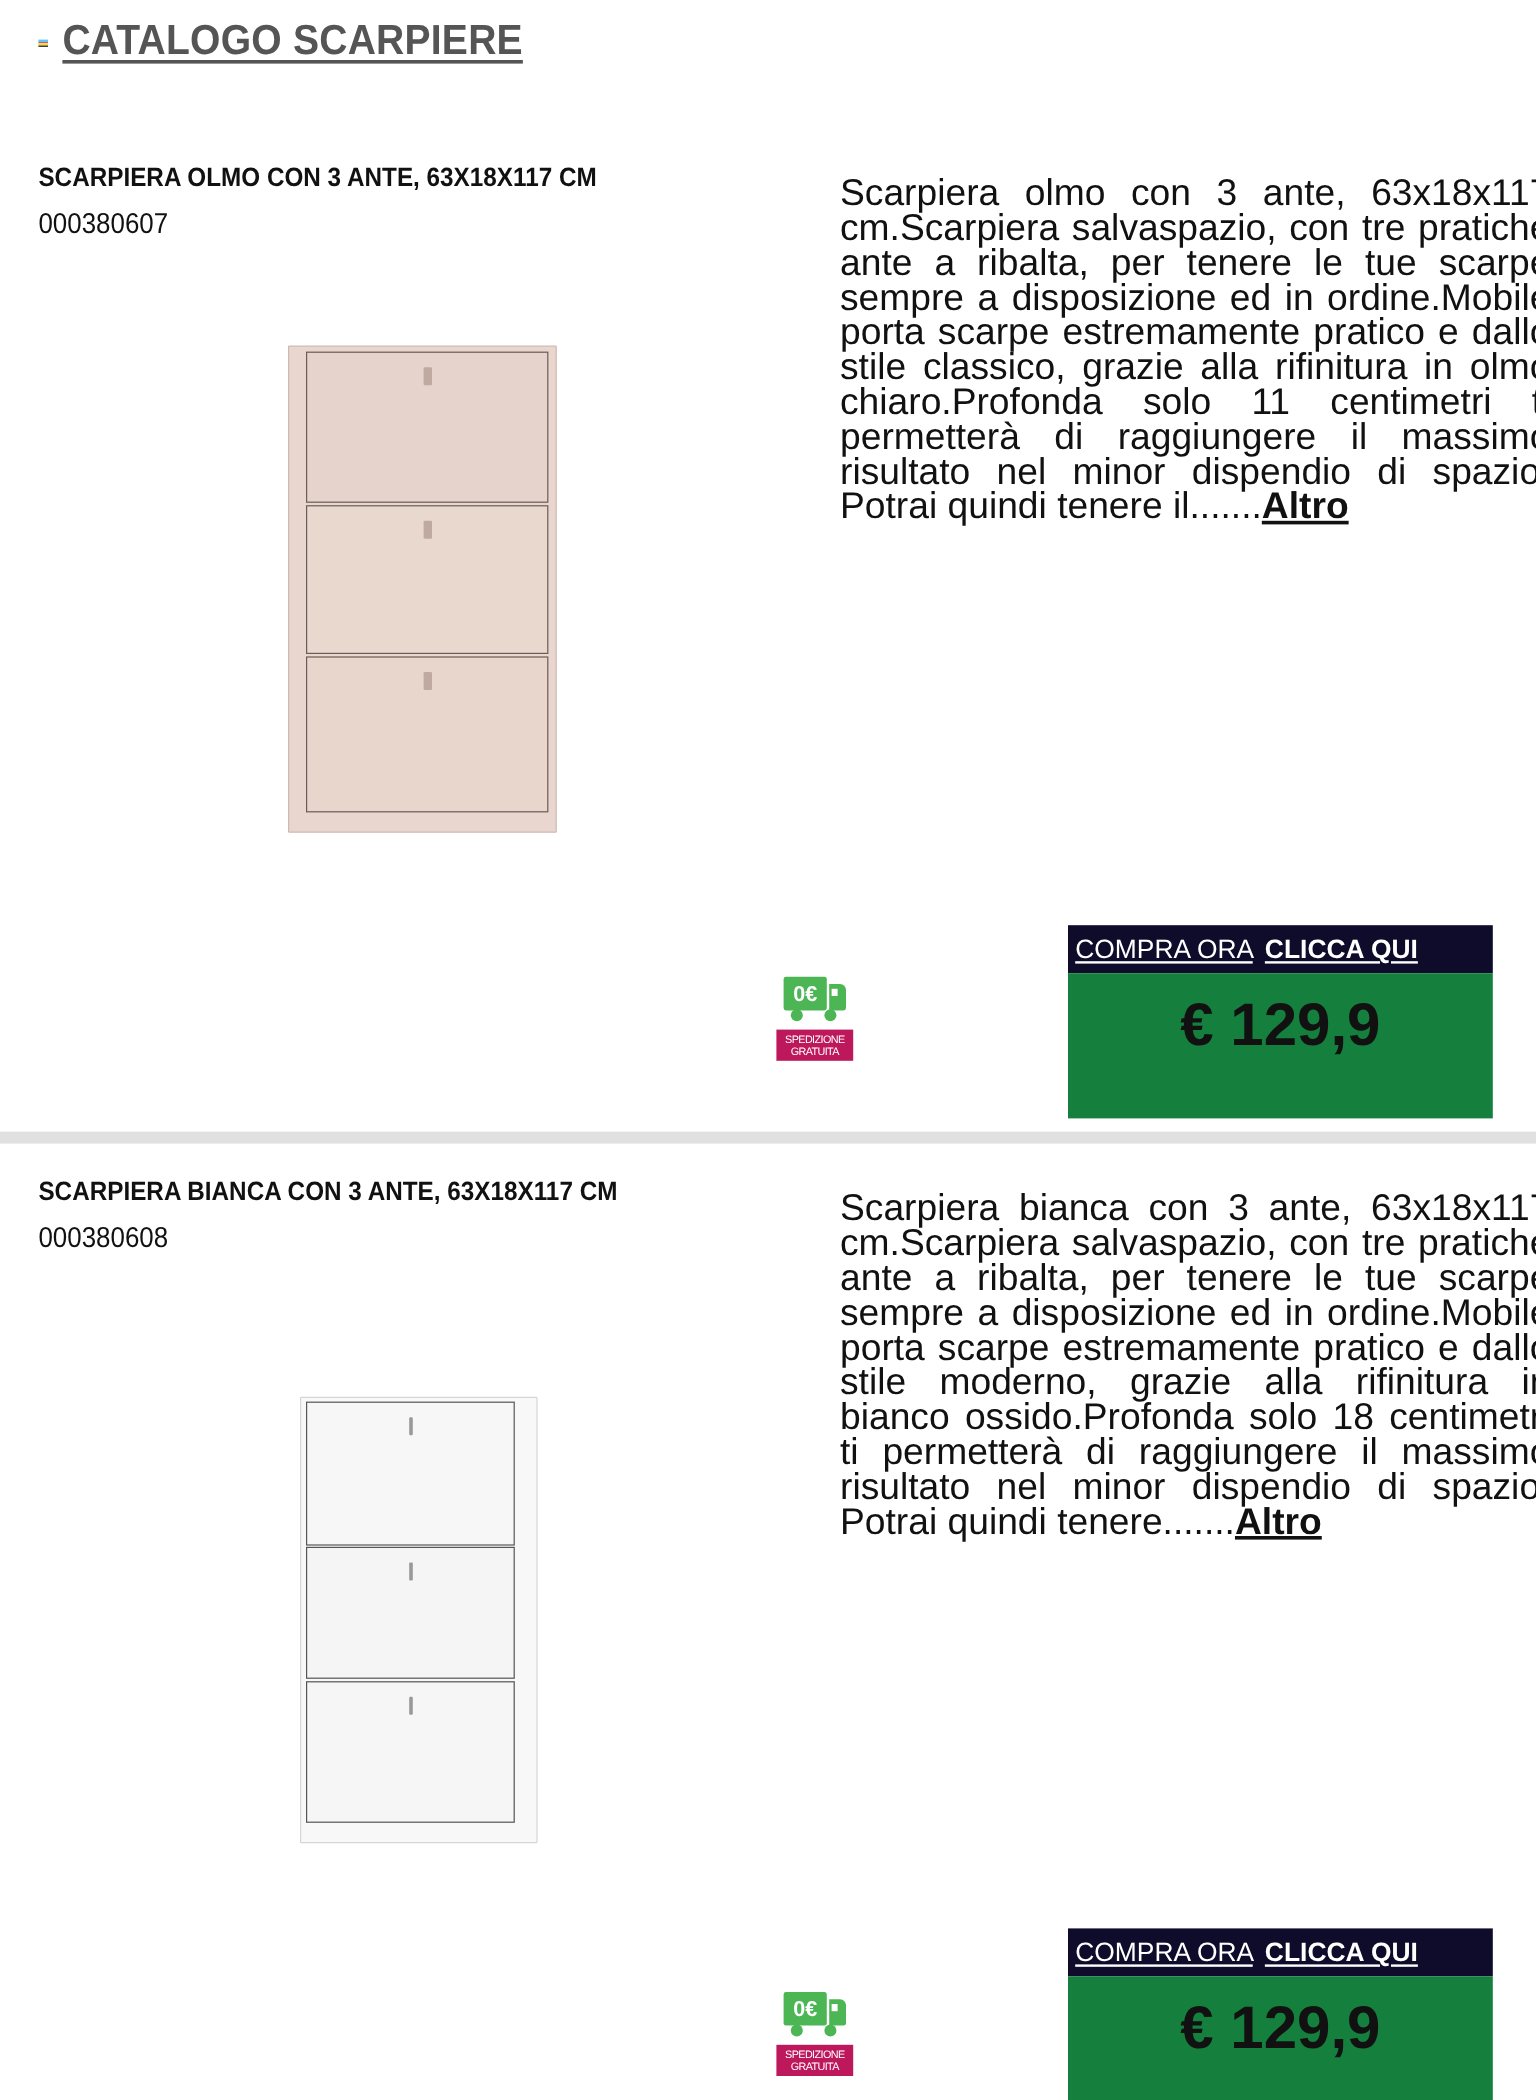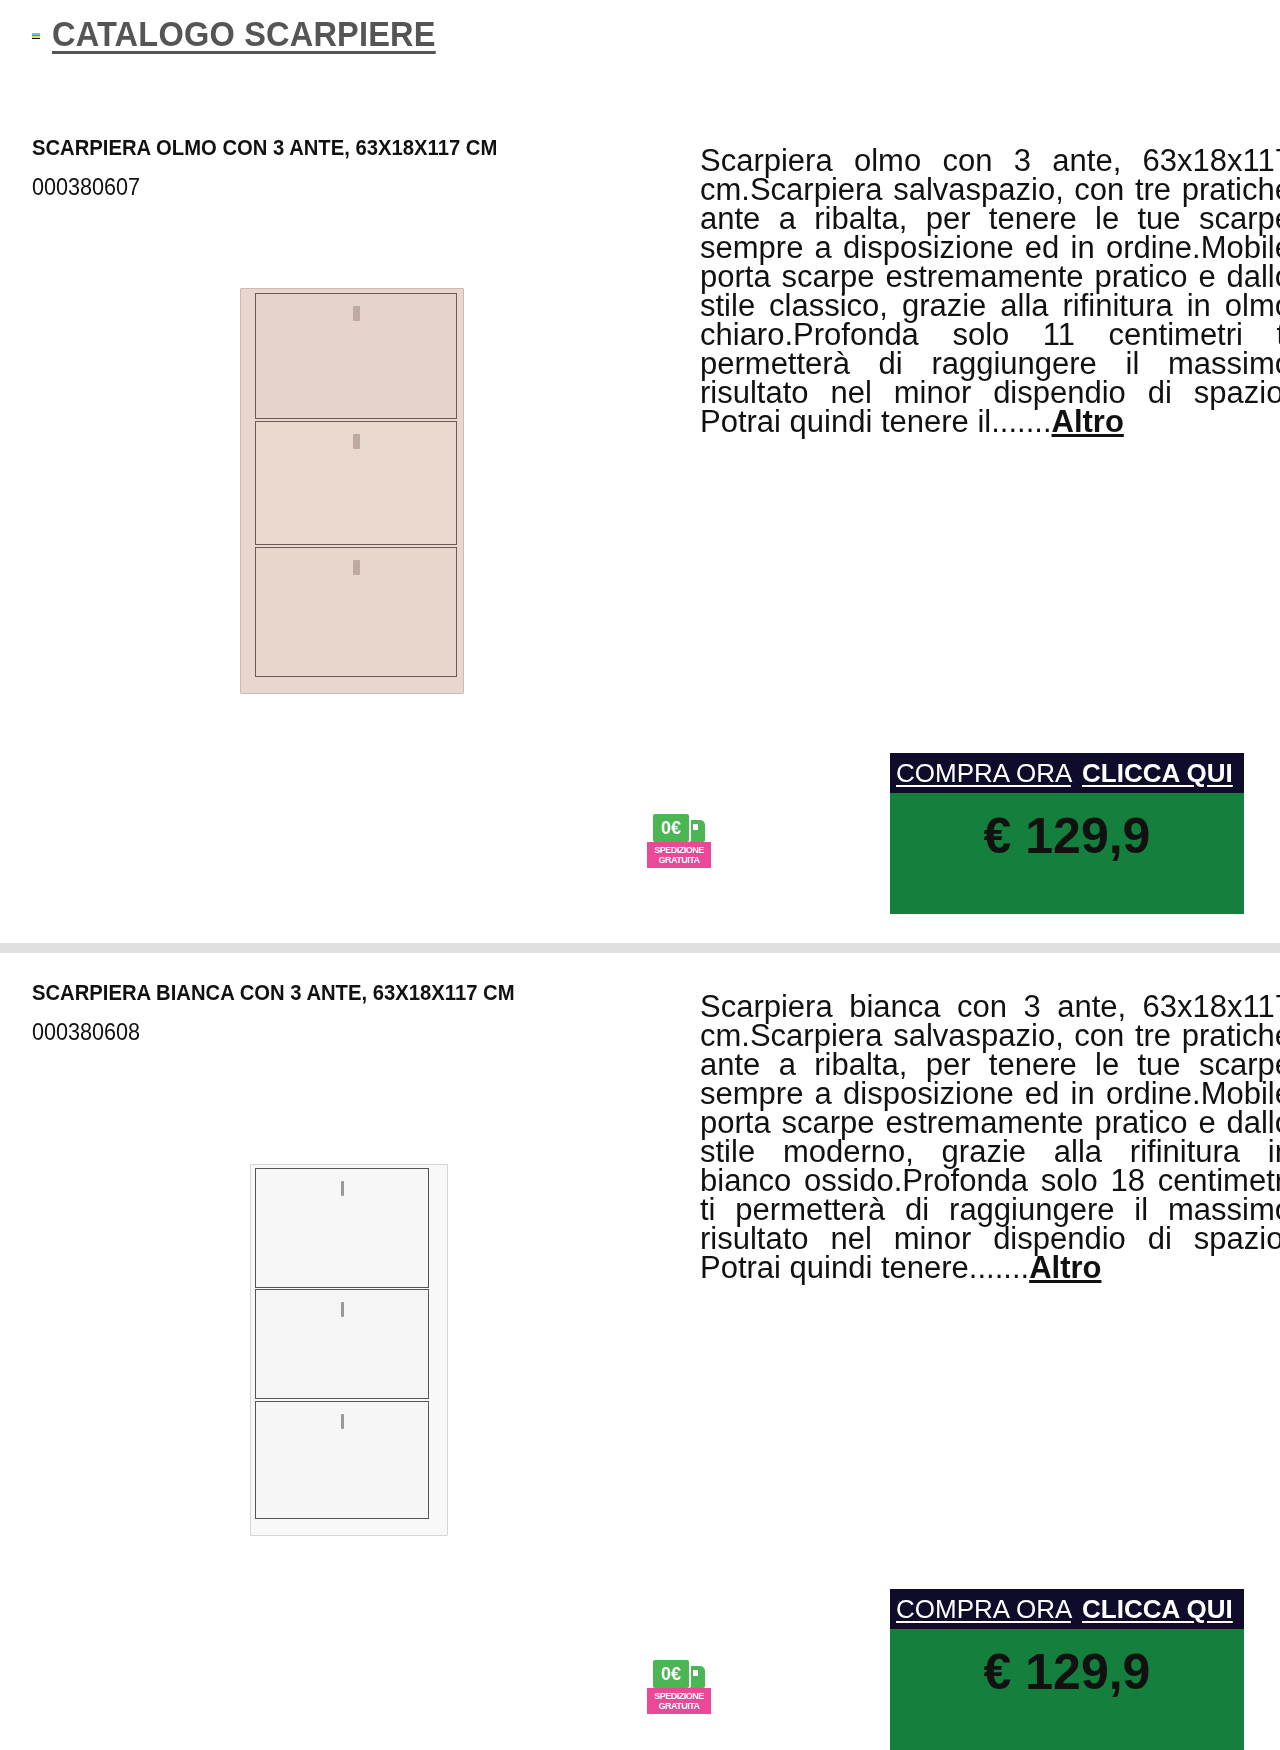--- a/index.html
+++ b/index.html
@@ -34,26 +34,26 @@
   .cab { position: absolute; border-radius: 1px; }
   .drawer { position: absolute; left: 14px; right: 6px; border: 1px solid; }
   .handle { position: absolute; width: 7px; height: 15px; left: 50%; top: 12px; margin-left: -3px; border-radius: 1px; }
 
   .ship-badge { position: absolute; width: 64px; height: 66px; }
   .ship-badge .truck-body { position: absolute; left: 6px; top: 0; width: 36px; height: 28px; background: #4cb655; border-radius: 2px;
                             color: #fff; font-size: 18px; font-weight: bold; line-height: 28px; text-align: center; }
   .ship-badge .truck-cab { position: absolute; left: 44px; top: 6px; width: 14px; height: 22px; background: #4cb655; border-radius: 0 5px 2px 0; }
   .ship-badge .truck-cab::after { content: ""; position: absolute; left: 2px; top: 4px; width: 5px; height: 6px; background: #fff; }
   .ship-badge .wheel { position: absolute; top: 27px; width: 10px; height: 10px; border-radius: 50%; background: #4cb655; }
-  .ship-badge .label { position: absolute; left: 0; top: 28px; width: 64px; height: 26px; background: #ec4899; color: #fff;
-                       font-size: 9px; font-weight: bold; line-height: 10px; text-align: center; padding-top: 3px; box-sizing: border-box;
+  .ship-badge .label { position: absolute; left: 0; top: 44px; width: 64px; height: 26px; background: #be185d; color: #fff;
+                       font-size: 9px; font-weight: normal; line-height: 10px; text-align: center; padding-top: 3px; box-sizing: border-box;
                        letter-spacing: -0.5px; }
 
   .buy-box { position: absolute; left: 890px; width: 354px; }
-  .buy-header { height: 40px; background: #0e0b2b; color: #fff; font-size: 26px; line-height: 40px; padding-left: 6px; box-sizing: border-box; }
+  .buy-header { height: 40px; background: #0e0b2b; color: #fff; font-size: 22px; line-height: 40px; padding-left: 6px; box-sizing: border-box; margin-top: 18px; }
   .buy-header a { color: #fff; text-decoration: underline; text-underline-offset: 3px; }
   .buy-header .strong { font-weight: bold; margin-left: 4px; }
   .price-box { background: #15803d; text-align: center; color: #111; }
   .price { font-size: 50px; font-weight: bold; display: inline-block; margin-top: 14px; }
 
   .divider { position: absolute; left: 0; top: 943px; width: 1280px; height: 10px; background: #e0e0e0; }
 </style>
 </head>
 <body>
 

